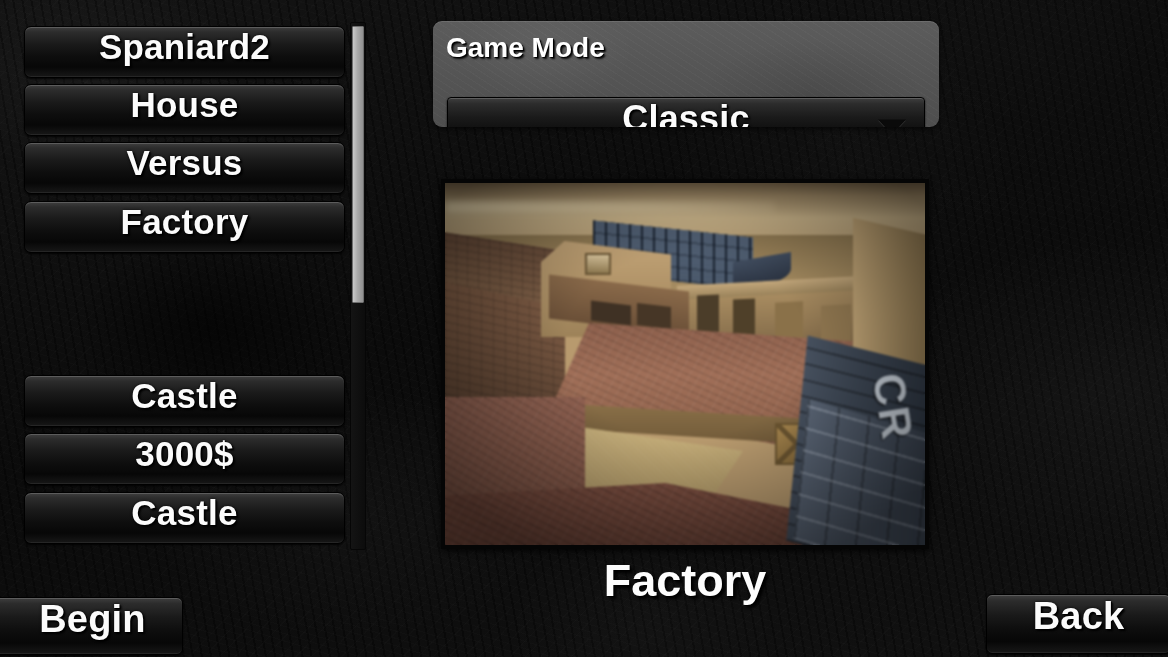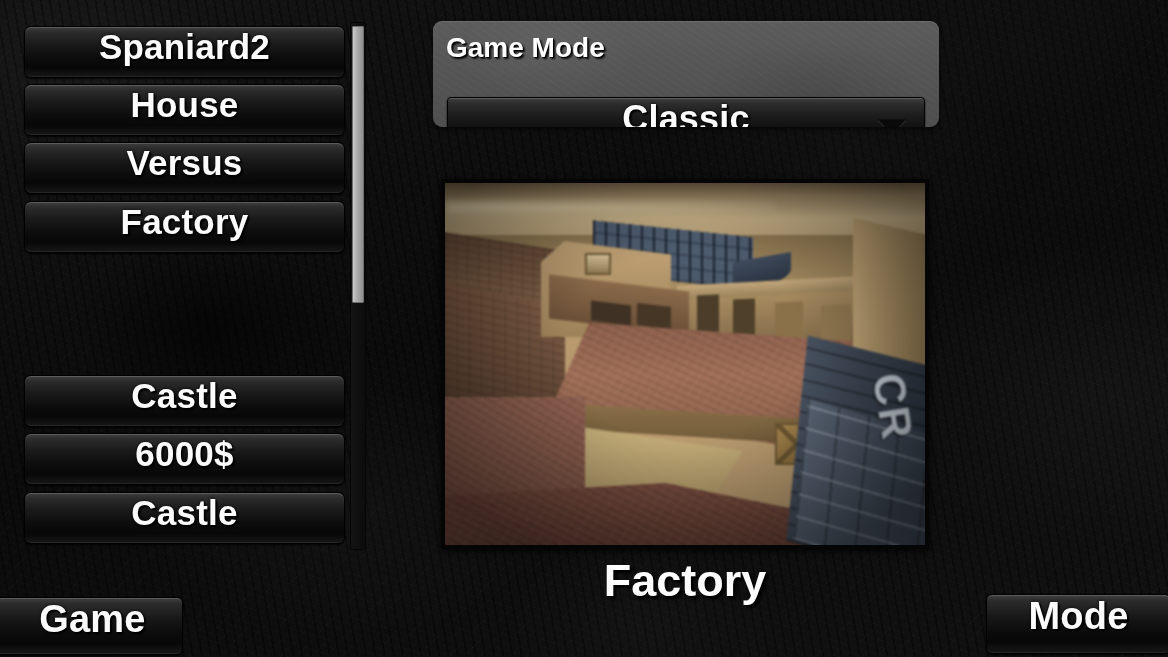--- a/index.html
+++ b/index.html
@@ -200,21 +200,21 @@
       <div class="gbtn map-btn" style="top: 58.2px;">
         <span class="lbl">House</span>
       </div>
       <div class="gbtn map-btn" style="top: 174.6px;">
         <span class="lbl">Factory</span>
       </div>
       <div class="gbtn map-btn" style="top: 349.2px;">
         <span class="lbl">Castle</span>
       </div>
       <div class="gbtn map-btn" style="top: 407.4px;">
-        <span class="lbl">6000$</span>
+        <span class="lbl">3000$</span>
       </div>
       <div class="gbtn map-btn" style="top: 465.6px;">
         <span class="lbl">Castle</span>
       </div>
     </div>
 
   <div id="list-scrollbar">
     <div id="list-scroll-thumb"></div>
   </div>
 
@@ -349,20 +349,20 @@
            background:
              radial-gradient(ellipse 300px 230px at 50% 45%, rgba(0,0,0,0) 40%, rgba(0,0,0,0.45) 100%);
            "></div>
       <div class="sc" style="inset:0;width:100%;height:100%;backdrop-filter:blur(1.1px);"></div>
     </div>
   </div>
 
   <div id="map-name">Factory</div>
 
   <div class="gbtn" id="begin-button">
-    <span class="lbl">Game</span>
+    <span class="lbl">Begin</span>
   </div>
 
   <div class="gbtn" id="back-button">
-    <span class="lbl">Mode</span>
+    <span class="lbl">Back</span>
   </div>
 
 </div>
 
 </body></html>

